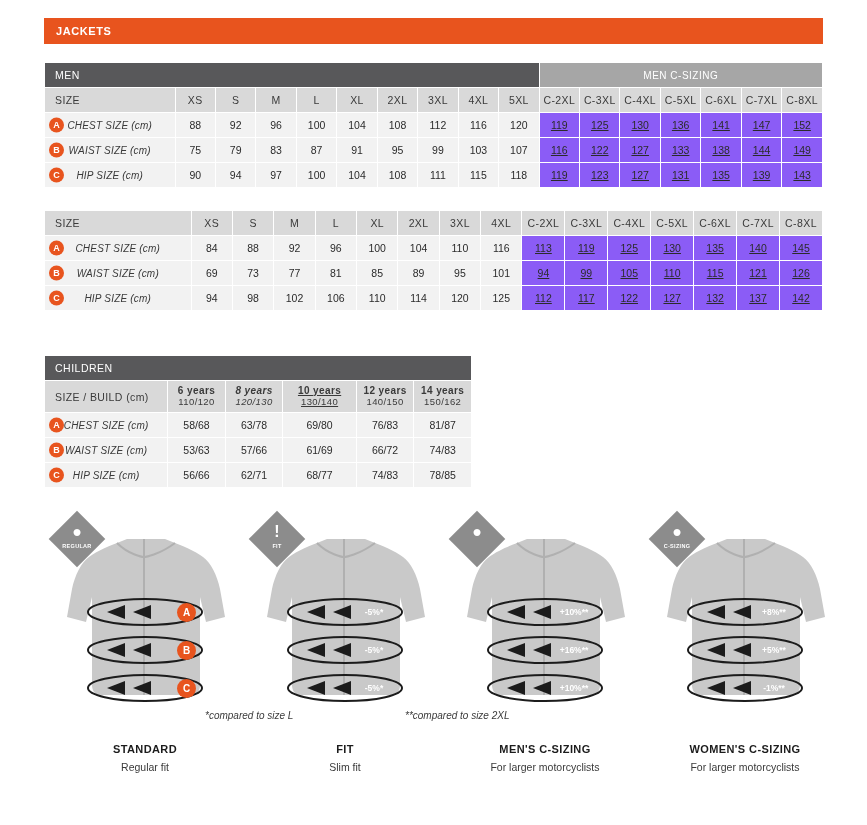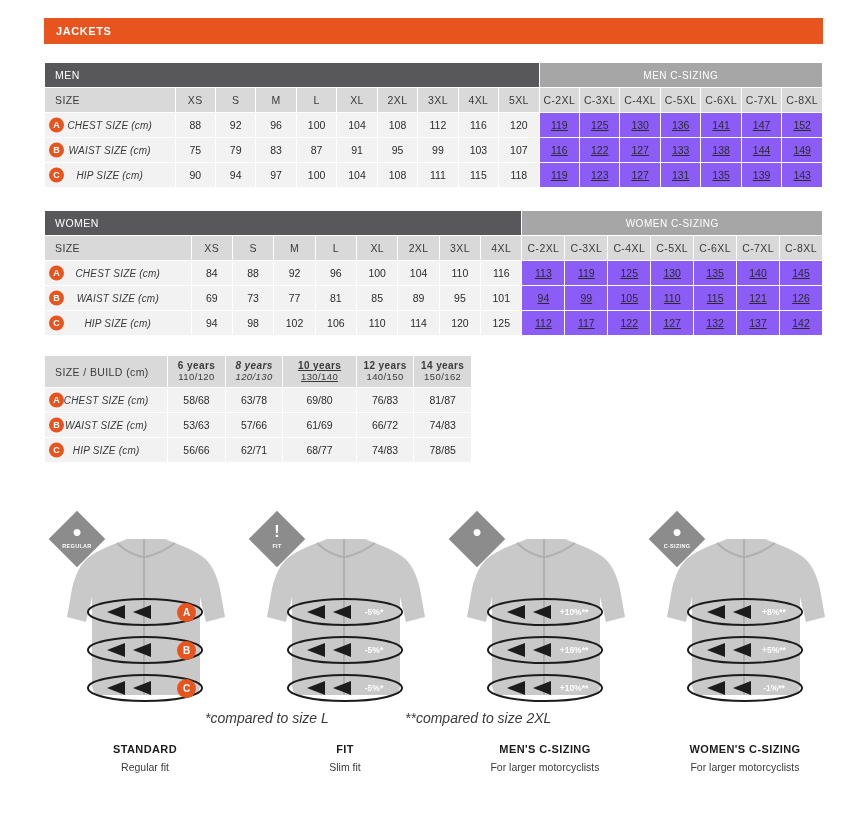--- a/index.html
+++ b/index.html
@@ -126,21 +126,21 @@
     left: 0; top: 256px;
     width: 200px;
     text-align: center;
     font-size: 10.5px;
     color: #3a3a3a;
   }
   .fig .note {
     position: absolute;
     top: 205px;
     width: 240px;
-    font-size: 14px;
+    font-size: 10px;
     font-style: italic;
     color: #3a3a3a;
   }
   .badge {
     position: absolute;
     width: 40px; height: 40px;
     background: #8c8c8c;
     transform: rotate(45deg);
     left: 12px; top: 14px;
   }
@@ -270,24 +270,20 @@
           <td class="cell csz">135</td>
           <td class="cell csz">139</td>
           <td class="cell csz">143</td>
         </tr>
       </tbody>
   </table>
 
   <table class="sizing" id="women-table" style="left:44px; top:210px; width:779px;">
     <tbody id="women-body">
         <tr>
-          <td class="hdr-dark" colspan="9">WOMEN</td>
-          <td class="hdr-grey" colspan="7">WOMEN C-SIZING</td>
-        </tr>
-        <tr>
           <td class="sub-grey left" style="width: 140px;">SIZE</td>
           <td class="sub-grey" style="width: 39.5px;">XS</td>
           <td class="sub-grey" style="width: 39.5px;">S</td>
           <td class="sub-grey" style="width: 39.5px;">M</td>
           <td class="sub-grey" style="width: 39.5px;">L</td>
           <td class="sub-grey" style="width: 39.5px;">XL</td>
           <td class="sub-grey" style="width: 39.5px;">2XL</td>
           <td class="sub-grey" style="width: 39.5px;">3XL</td>
           <td class="sub-grey" style="width: 39.5px;">4XL</td>
           <td class="sub-grey" style="width: 41px;">C-2XL</td>
@@ -351,20 +347,23 @@
           <td class="cell csz">132</td>
           <td class="cell csz">137</td>
           <td class="cell csz">142</td>
         </tr>
       </tbody>
   </table>
 
   <table class="sizing" id="children-table" style="left:44px; top:355px; width:428px;">
     <tbody id="children-body">
         <tr>
+          <td class="hdr-dark" colspan="6">CHILDREN</td>
+        </tr>
+        <tr>
           <td class="sub-grey left" style="width: 129px; height: 32px;">SIZE / BUILD (cm)</td>
           <td class="sub-grey child-build" style="width: 59px; height: 24px;"><b>6 years</b><br>110/120</td>
           <td class="sub-grey child-build" style="width: 59px; height: 32px; font-style: italic;"><b>8 years</b><br>120/130</td>
           <td class="sub-grey child-build" style="width: 76px; height: 32px; text-decoration: underline;"><b>10 years</b><br>130/140</td>
           <td class="sub-grey child-build" style="width: 59px; height: 32px;"><b>12 years</b><br>140/150</td>
           <td class="sub-grey child-build" style="width: 59px; height: 32px;"><b>14 years</b><br>150/162</td>
         </tr>
         <tr>
           <td class="row-label"><span class="bullet">A</span><span>CHEST SIZE (cm)</span></td>
           <td class="cell">58/68</td>

